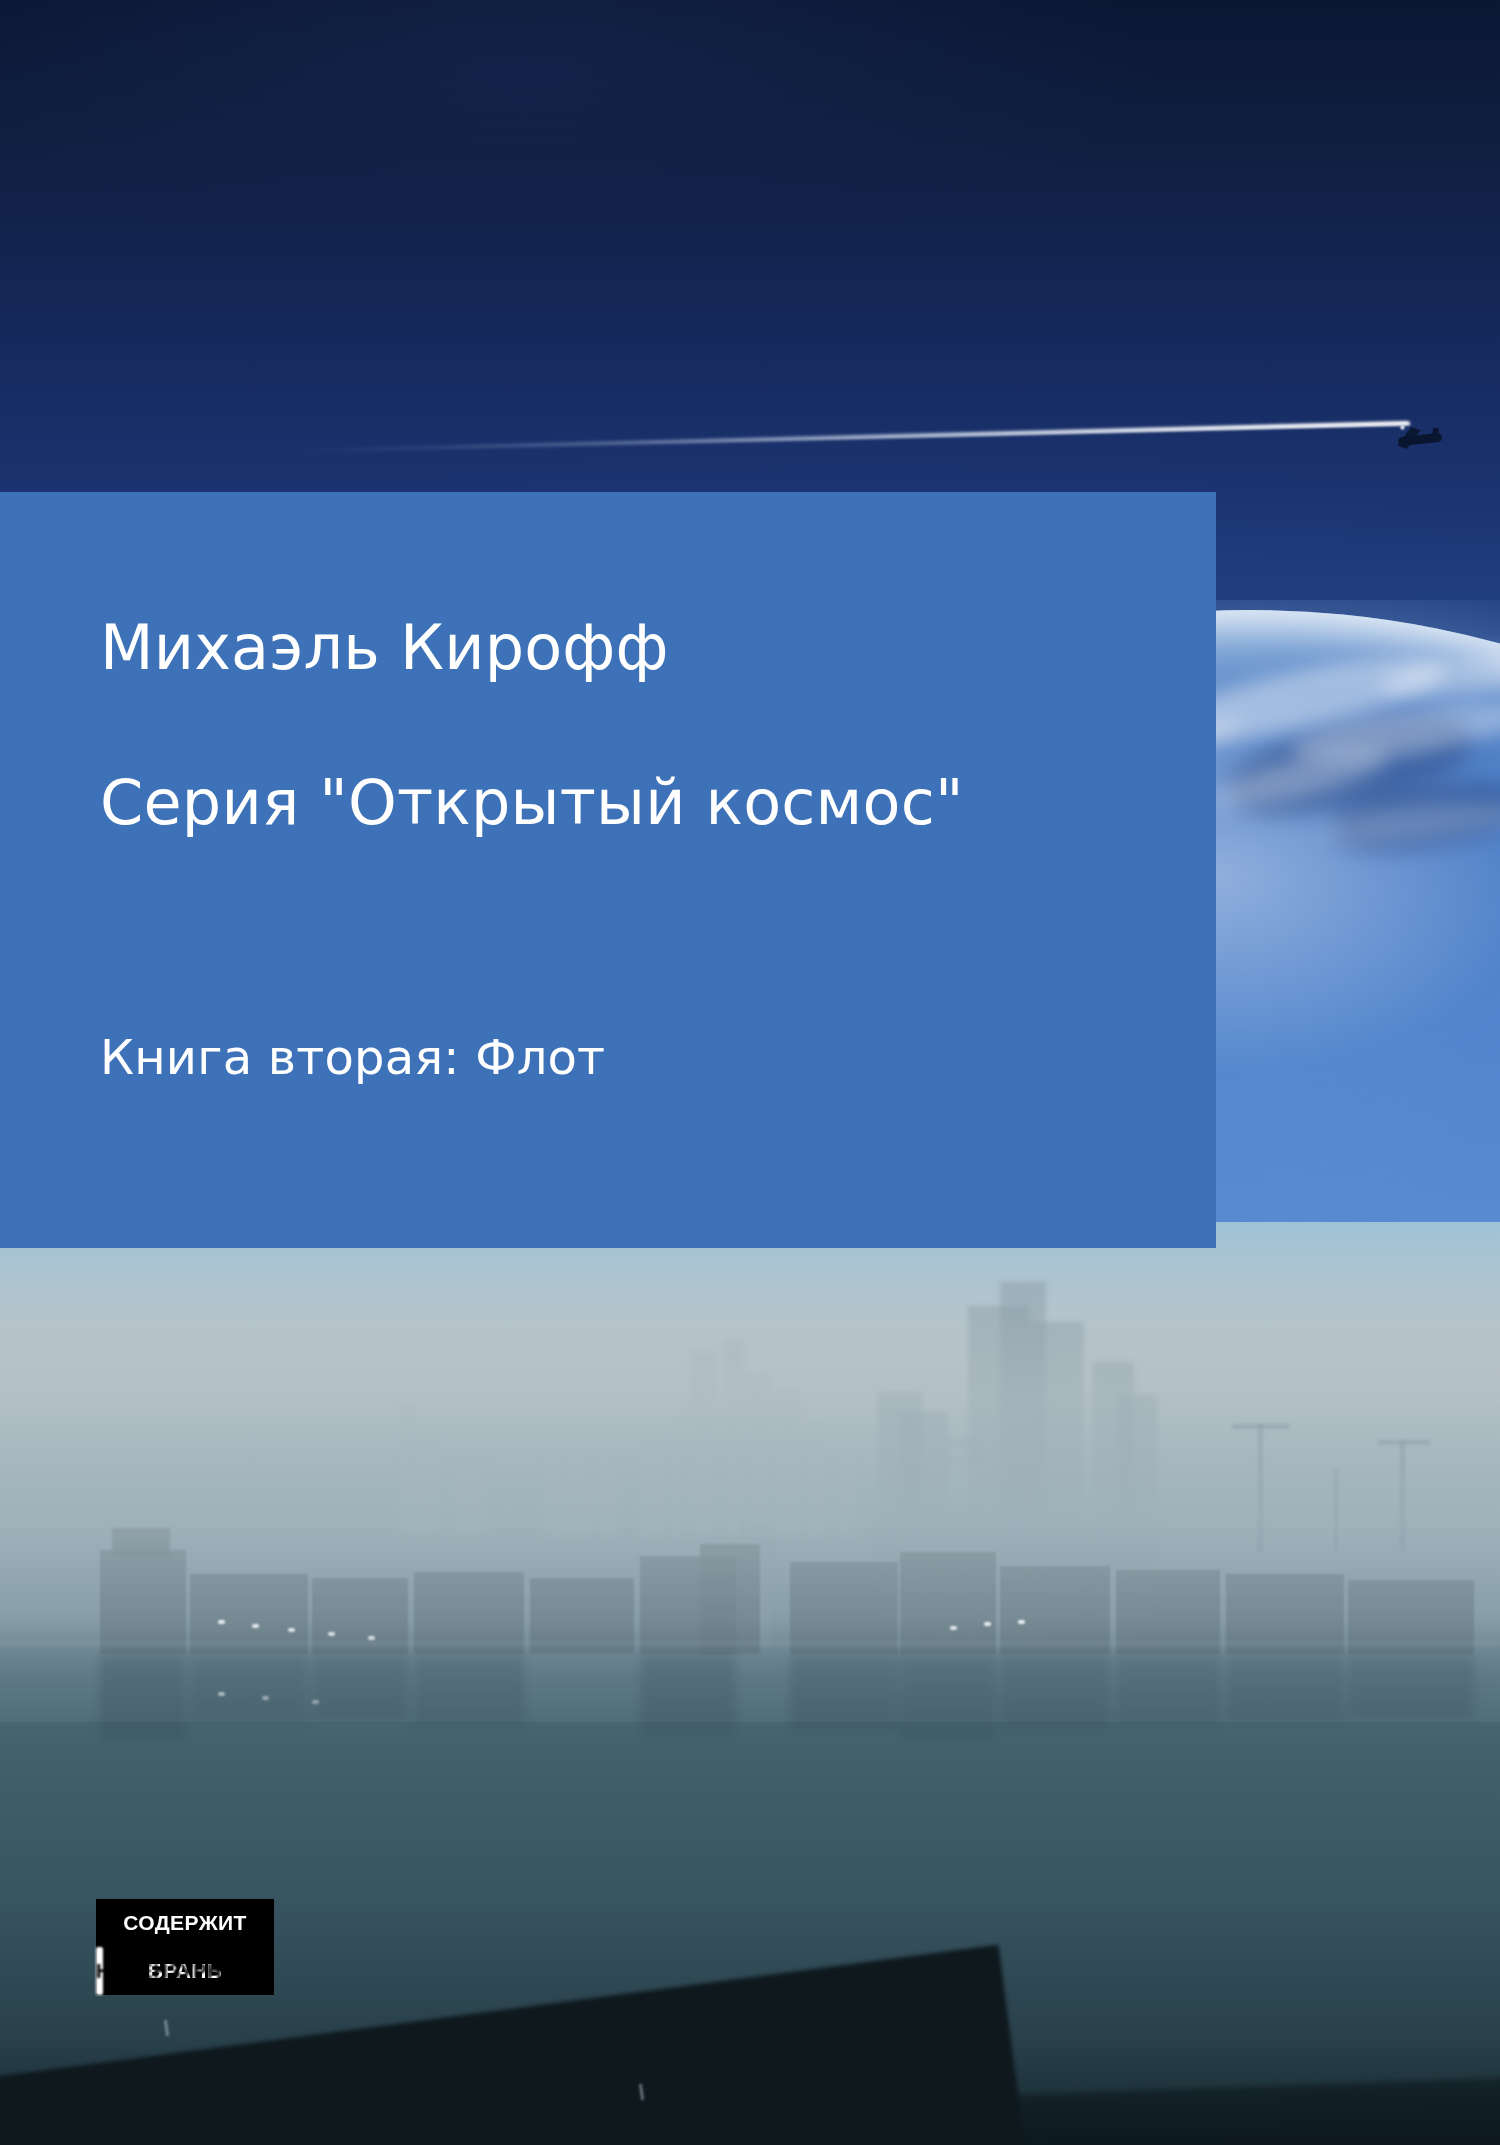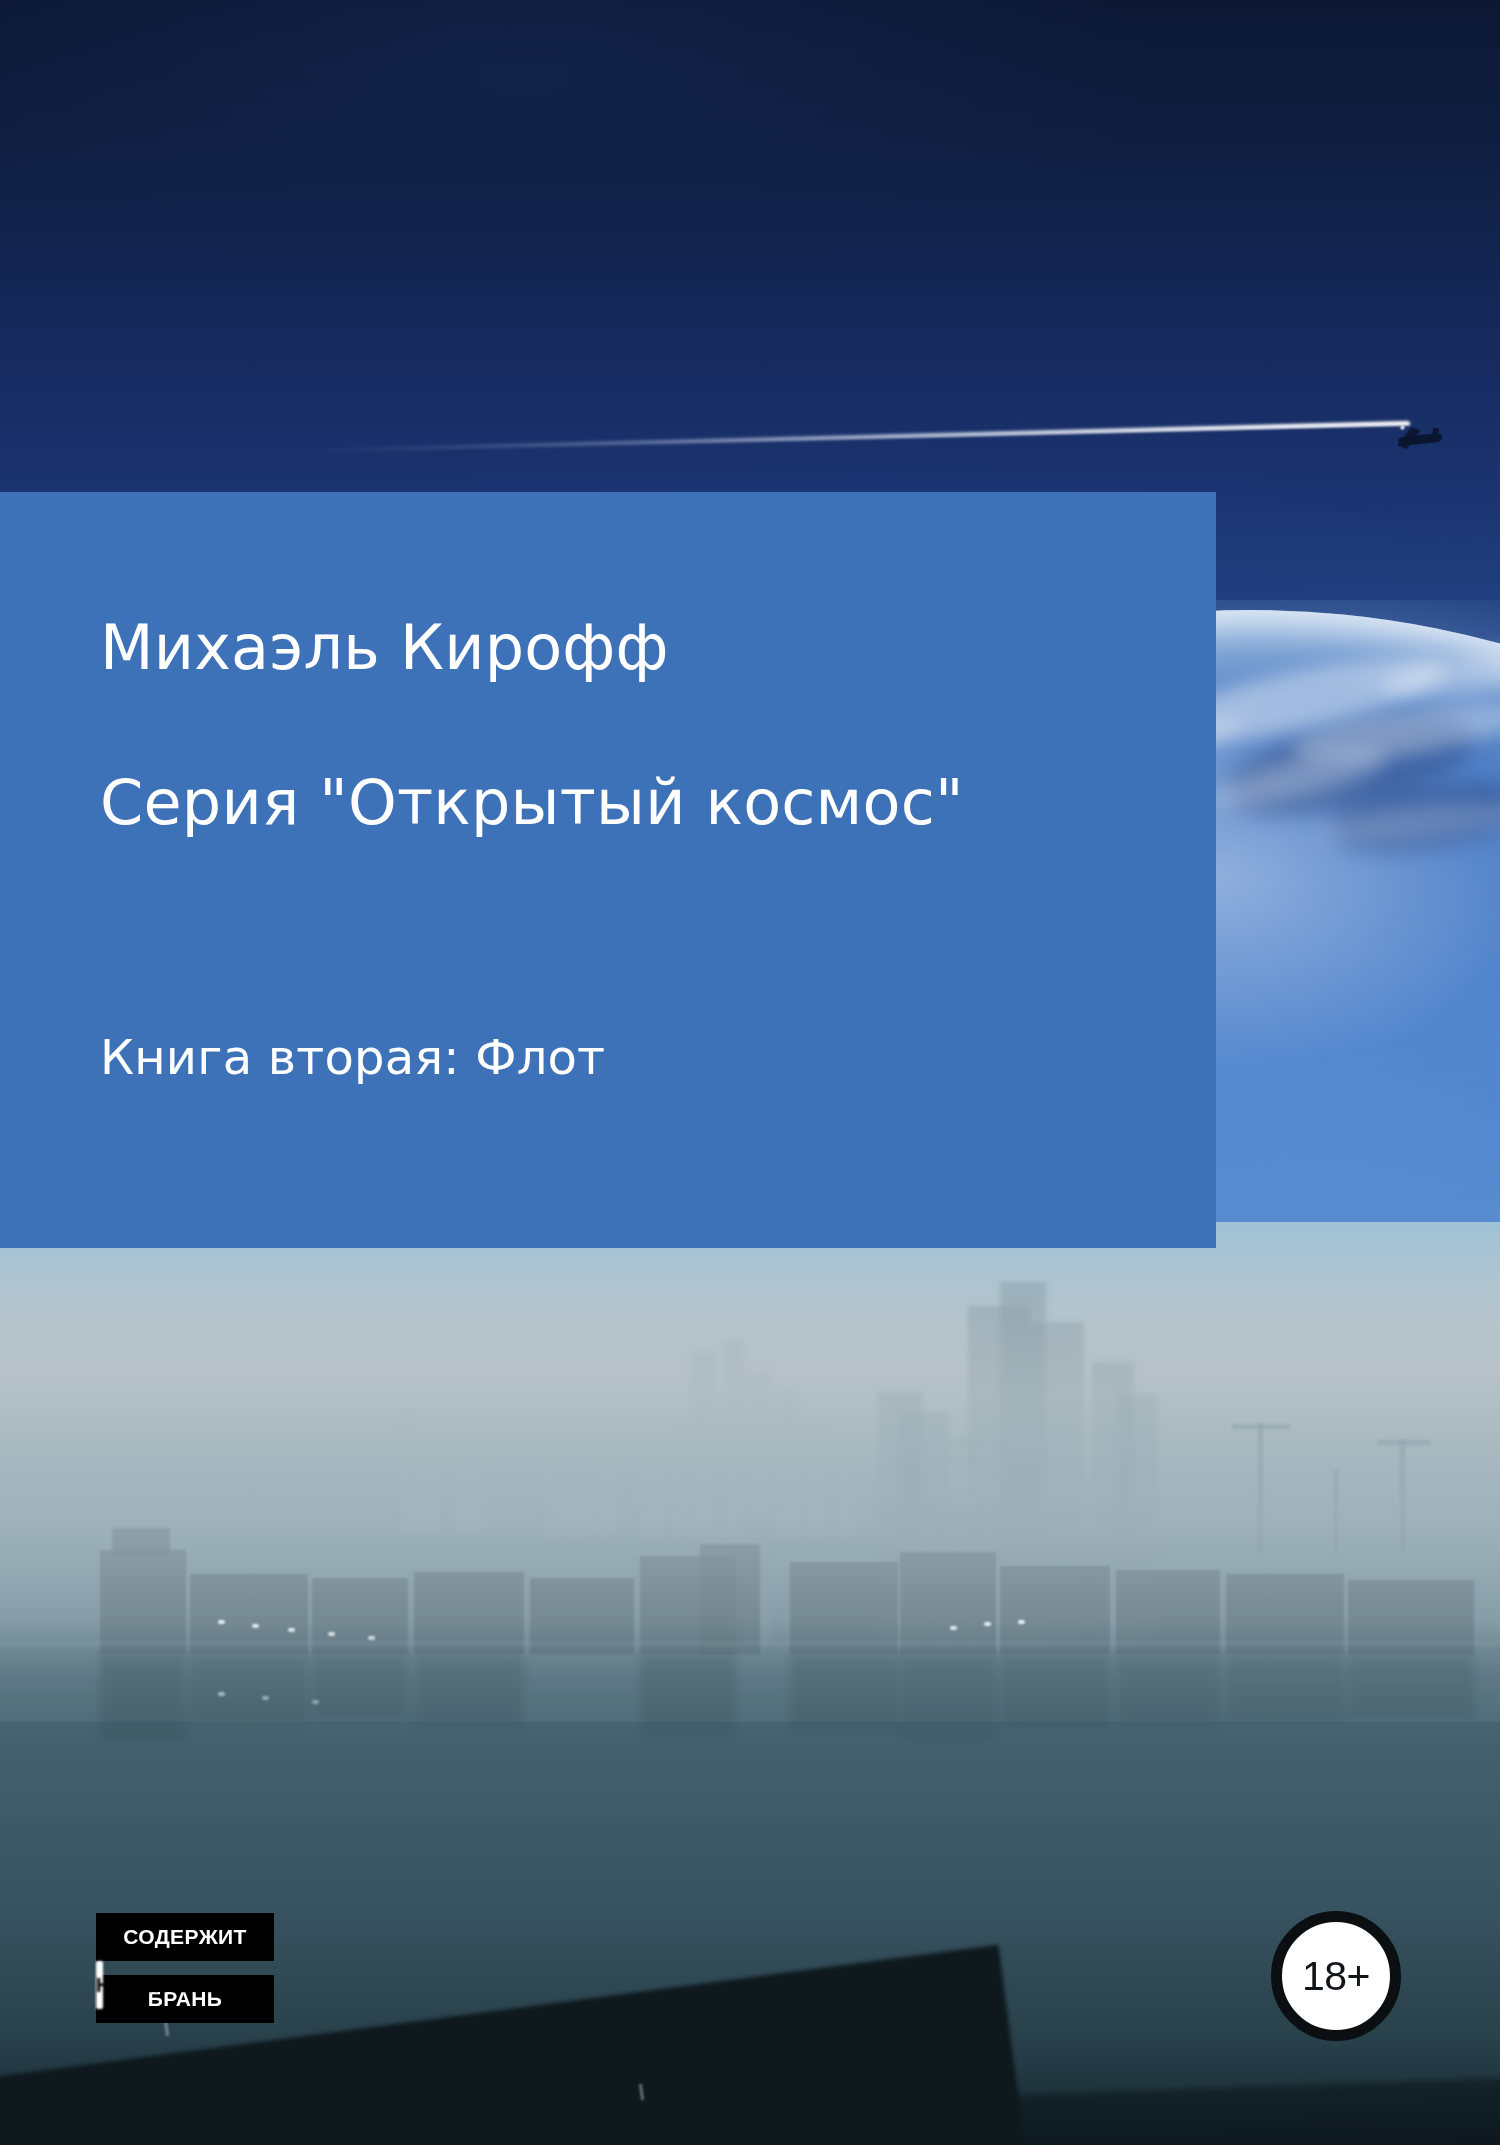--- a/index.html
+++ b/index.html
@@ -253,21 +253,21 @@
   .warn-line {
     display:block;
     text-align:center;
     font-size:21px;
     font-weight:700;
     letter-spacing:0.4px;
     line-height:48px;
     height:48px;
     white-space:nowrap;
   }
-  .warn-line.dark  { background:#000000; color:#ffffff;margin-top:14px; }
+  .warn-line.dark  { background:#000000; color:#ffffff; }
   .warn-line.light { background:#ffffff; color:#000000; font-size:20px; }
 
   
   .age {
     position:absolute; left:1271px; top:1911px;
     width:130px; height:130px;
     border-radius:50%;
     background:#ffffff;
     border:11px solid #0b0f11;
     display:flex; align-items:center; justify-content:center;
@@ -398,15 +398,14 @@
   <div class="series">Серия "Открытый космос"</div>
 
   <div class="booktitle">Книга вторая: Флот</div>
 
   <div class="warn">
     <span class="warn-line dark">СОДЕРЖИТ</span>
     <span class="warn-line light">НЕЦЕНЗУРНУЮ</span>
     <span class="warn-line dark">БРАНЬ</span>
   </div>
 
-  <div class="age">18+</div>
 
 </div>
 
 </body></html>

